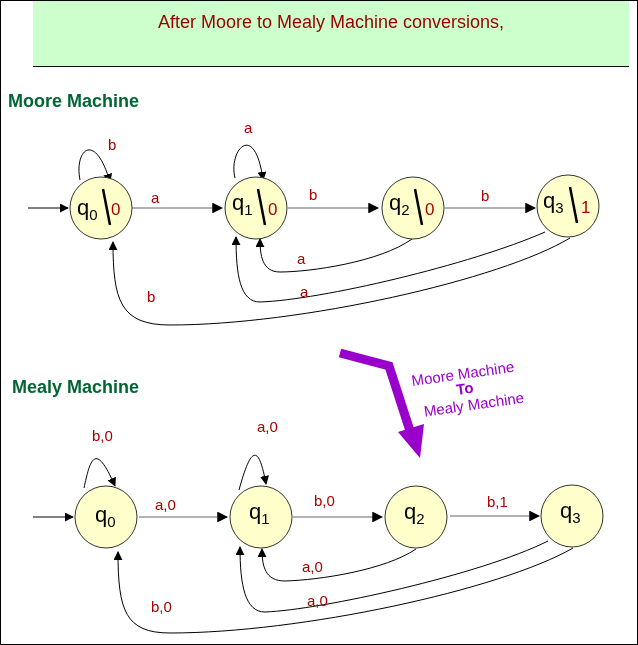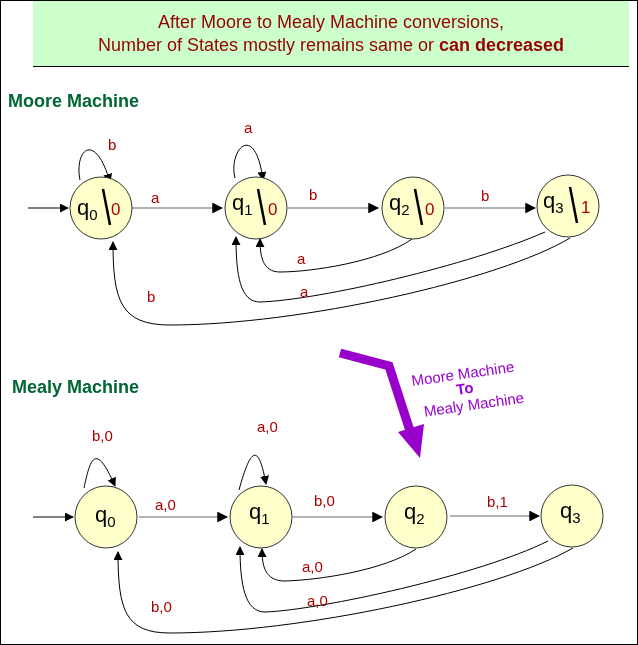--- a/index.html
+++ b/index.html
@@ -17,21 +17,20 @@
   .node { fill: #ffffcc; stroke: #333; stroke-width: 1; }
   .edge { fill: none; stroke: #000; stroke-width: 1; }
   .edge-gray { fill: none; stroke: #666; stroke-width: 1.2; }
 </style>
 </head>
 <body>
 
 <div class="frame">
   <div class="banner">
     <div>After Moore to Mealy Machine conversions,</div>
-    <div><span>Number of States mostly remains same or </span><b>can decreased</b></div>
   </div>
 </div>
 
 <svg width="638" height="645" viewBox="0 0 638 645">
   <defs>
     <marker id="arr" viewBox="0 0 10 10" refX="9" refY="5" markerWidth="9" markerHeight="9" orient="auto-start-reverse">
       <path d="M0,0 L10,5 L0,10 z" fill="#000"></path>
     </marker>
   </defs>
 

